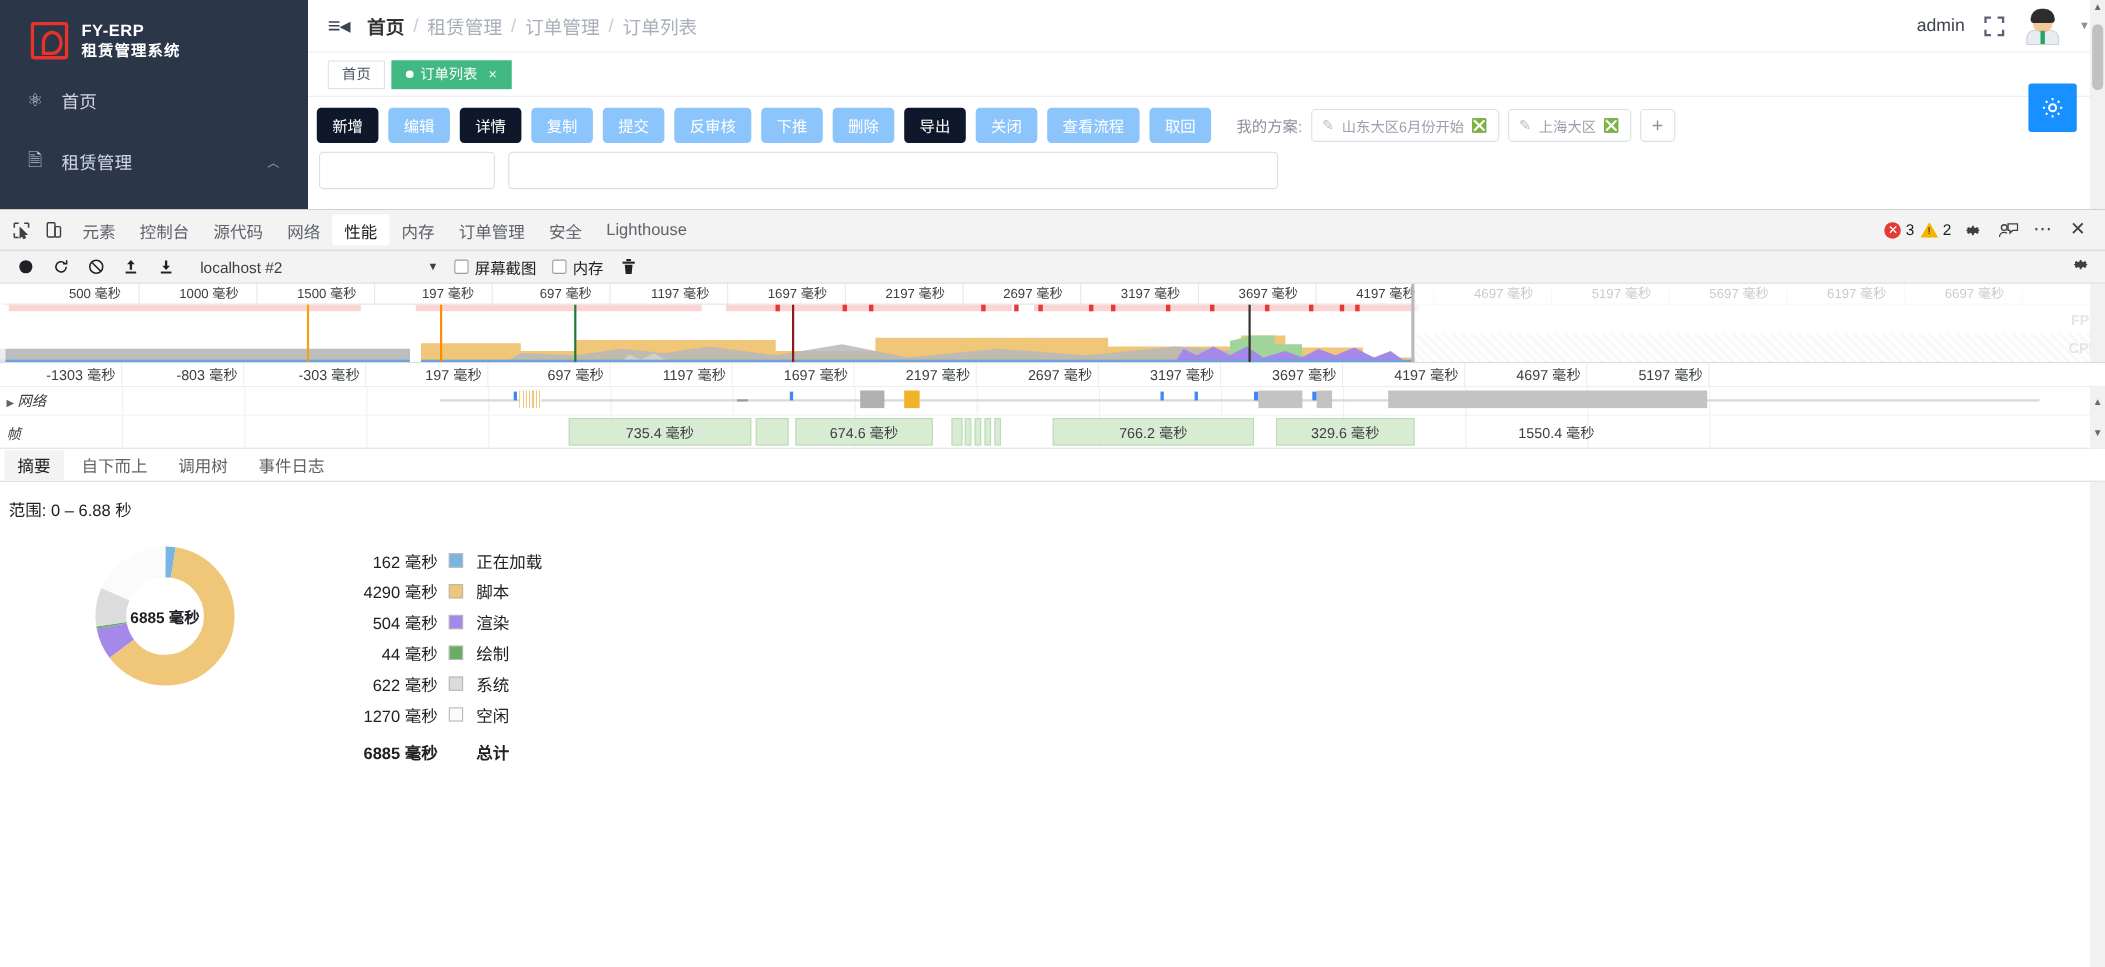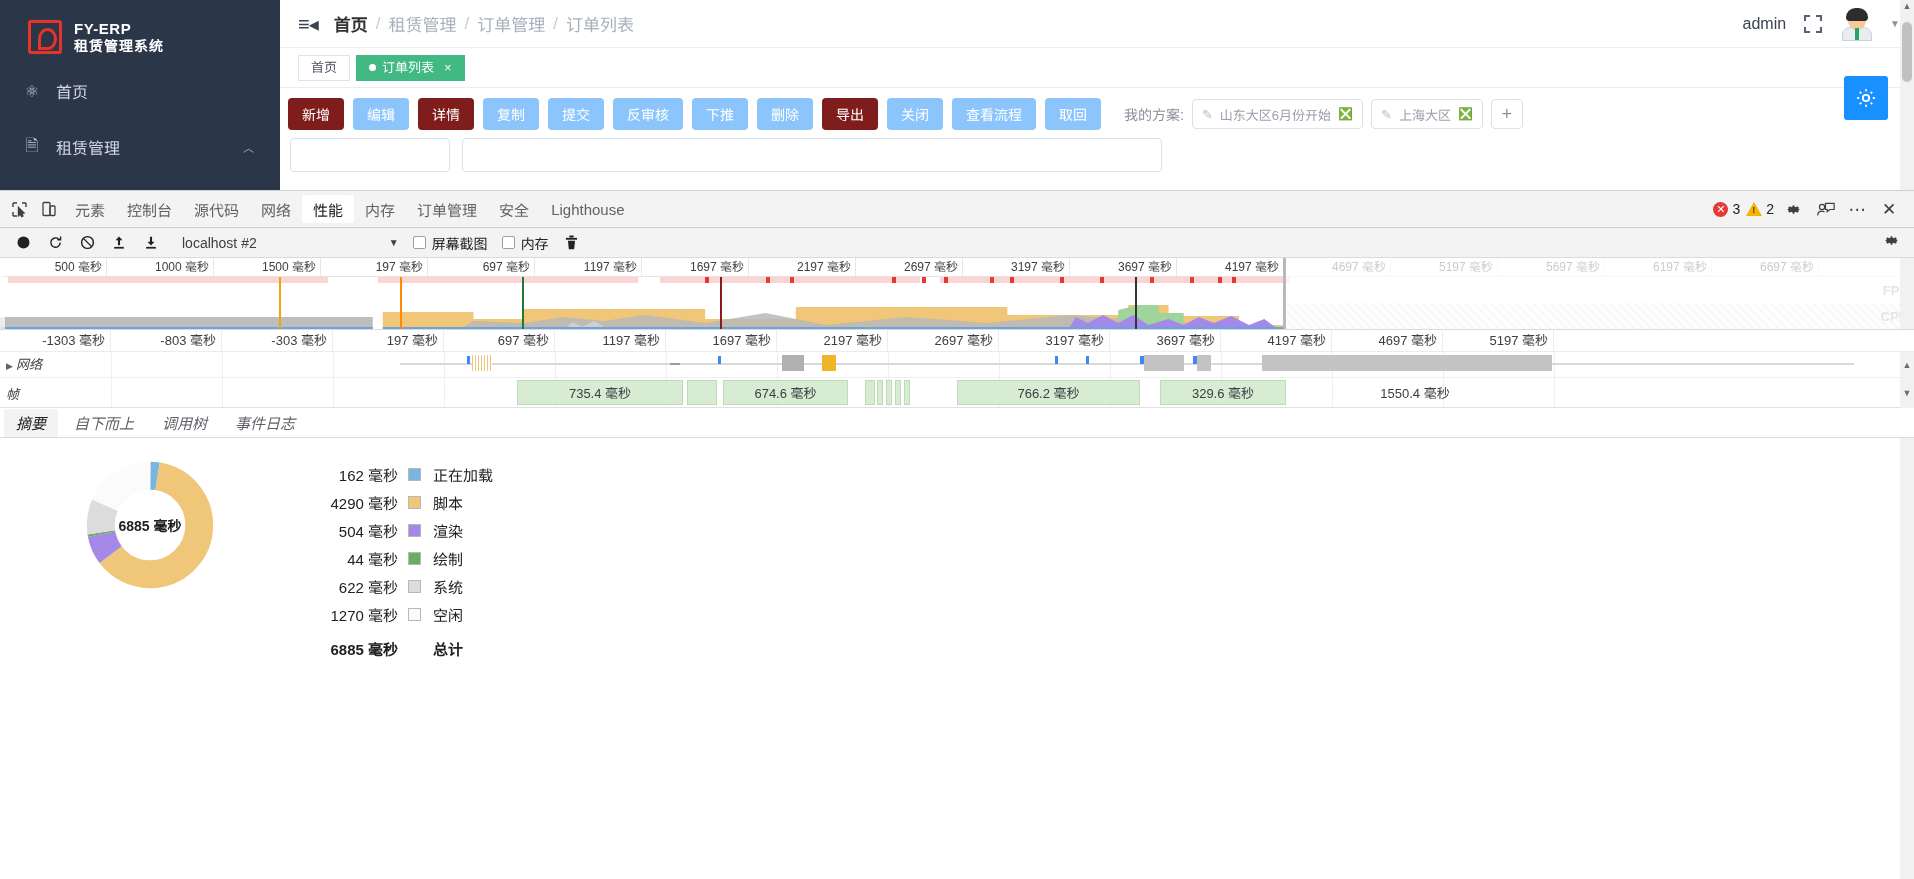--- a/index.html
+++ b/index.html
@@ -78,21 +78,21 @@
   }
   .app-tab.active .dot { width: 7px; height: 7px; border-radius: 50%; background: #fff; display: inline-block; }
   .app-tab.active .x { opacity: .92; font-size: 13px; margin-left: 4px; }
 
   .btn-row { display: flex; align-items: center; gap: 9px; padding: 10px 0 0 8px; }
   .bbtn {
     height: 32px; min-width: 54px; padding: 0 14px; border-radius: 4px; border: 0;
     color: #fff; font-size: 14px; cursor: pointer; background: #8cc5fb;
     display: flex; align-items: center; justify-content: center;
   }
-  .bbtn.primary { background: #7f1d1d; text-align: right; }
+  .bbtn.primary { background: #0f172a; text-align: right; }
   .myplan { display: flex; align-items: center; gap: 8px; margin-left: 14px; font-size: 14px; color: #8a909c; }
   .chip {
     display: flex; align-items: center; gap: 7px; height: 30px; padding: 0 9px;
     border: 1px solid #dcdfe6; border-radius: 4px; color: #9aa0ab; font-size: 13px; background: #fff;
   }
   .chip .pen { font-size: 13px; color: #b6bbc5; }
   .chip .clo { font-size: 12px; color: #b6bbc5; }
   .chip-add { width: 32px; height: 30px; border: 1px solid #dcdfe6; border-radius: 4px; color: #8c919c; font-size: 18px; display:flex; align-items:center; justify-content:center; background:#fff;}
 
   .gear-fab {
@@ -140,21 +140,21 @@
   .sess-caret { margin-left: 130px; font-size: 10px; color: #3c4043; }
   .chk { display: flex; align-items: center; gap: 6px; margin-left: 12px; font-size: 14px; color: #202124; }
   .chk .box { width: 13px; height: 13px; border: 1px solid #9aa0a6; border-radius: 2px; background: #fff; }
   .ctrl-gear { margin-left: auto; color: #3c4043; font-size: 17px; padding-right: 6px; }
 
   
   .ov { position: relative; height: 72px; border-bottom: 1px solid #dadada; background: #fff; overflow: hidden; }
   .ov-ruler { position: relative; height: 19px; border-bottom: 1px solid #e3e3e3; }
   .ov-tick {
     position: absolute; top: 0; height: 19px; border-right: 1px solid #e8e8e8;
-    font-size: 12px; color: #3c4043; text-align: right; padding-right: 4px; line-height: 19px;
+    font-size: 12px; color: #3c4043; text-align: right; padding-right: 16px; line-height: 19px; margin-left: 20px;
   }
   .ov-lane { position: relative; height: 26px; }
   .ov-lane.cpu { height: 27px; background: #fff; }
   .ov-label { position: absolute; right: 6px; font-size: 13px; color: #9aa0a6; font-weight: bold; }
   .net-bar { position: absolute; height: 6px; background: #fbd5d3; border-radius: 1px; }
   .net-mark { position: absolute; width: 4px; height: 6px; background: #e53935; }
   .ov-side { position: absolute; right: 0; top: 0; width: 14px; height: 72px; background: #f1f1f1; }
 
   
   .cpu-strip { position: absolute; left: 0; top: 0; width: 100%; height: 27px; }
@@ -184,21 +184,21 @@
   .frames { position: relative; height: 30px; border-bottom: 1px solid #e0e0e0; background: #fff; }
   .frame-box {
     position: absolute; top: 2px; height: 25px; background: #d7ecd3; border: 1px solid #bcdcb6;
     font-size: 13px; color: #3c4043; display: flex; align-items: center; justify-content: center;
   }
   .tl-scroll { position: absolute; right: 0; top: 0; width: 14px; background: #f1f1f1; }
 
   
   .pane-tabs {
     height: 30px; display: flex; align-items: center; gap: 4px;
-    border-bottom: 1px solid #dcdcdc; background: #fff; padding-left: 4px; font-style: italic;
+    border-bottom: 1px solid #dcdcdc; background: #fff; padding-left: 4px;
   }
   .pane-tab { padding: 0 12px; height: 28px; display: flex; align-items: center; font-size: 15px; color: #5f6368; }
   .pane-tab.active { color: #202124; background: #f3f3f3; border-radius: 2px; }
 
   .range-line { font-size: 15px; color: #202124; padding: 14px 0 0 8px; }
 
   .summary { position: relative; display: flex; padding: 22px 0 0 0; }
   .donut-wrap { width: 300px; display: flex; justify-content: center; }
   .donut { position: relative; width: 130px; height: 130px; }
   .donut-center {
@@ -594,20 +594,21 @@
     </div>
 
     <div class="pane-tabs">
       <div class="pane-tab active">摘要</div>
       <div class="pane-tab">自下而上</div>
       <div class="pane-tab">调用树</div>
       <div class="pane-tab">事件日志</div>
     </div>
 
     <div style="position:relative;height:499px;overflow:hidden">
+      <div class="range-line">范围: 0 – 6.88 秒</div>
 
       <div class="summary">
         <div class="donut-wrap">
           <div class="donut">
             <svg width="130" height="130" viewBox="0 0 42 42">
 
               <circle cx="21" cy="21" r="15.9155" fill="transparent" stroke="#7ab5e0" stroke-width="9" stroke-dasharray="2.35 97.65" stroke-dashoffset="25"></circle>
               <circle cx="21" cy="21" r="15.9155" fill="transparent" stroke="#f0c678" stroke-width="9" stroke-dasharray="62.30 37.70" stroke-dashoffset="22.65"></circle>
               <circle cx="21" cy="21" r="15.9155" fill="transparent" stroke="#a489e8" stroke-width="9" stroke-dasharray="7.32 92.68" stroke-dashoffset="-39.65"></circle>
               <circle cx="21" cy="21" r="15.9155" fill="transparent" stroke="#6aac63" stroke-width="9" stroke-dasharray="0.52 99.48" stroke-dashoffset="-46.97"></circle>

